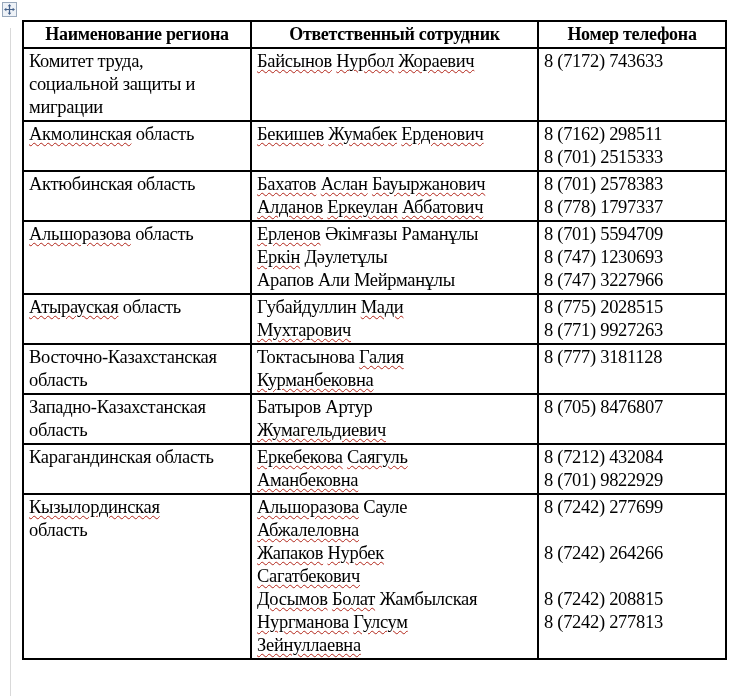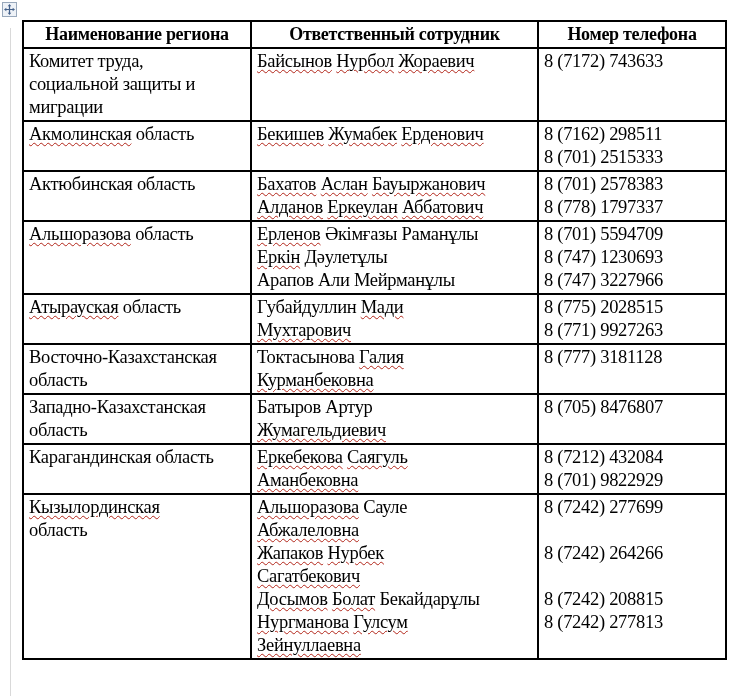--- a/index.html
+++ b/index.html
@@ -218,21 +218,21 @@
         <tr>
           <td>
             <div class="line"><span class="wavy">Кызылординская</span></div>
             <div class="line"><span>область</span></div>
           </td>
           <td>
             <div class="line"><span class="wavy">Альшоразова</span> <span>Сауле</span></div>
             <div class="line"><span class="wavy">Абжалеловна</span></div>
             <div class="line"><span class="wavy">Жапаков</span> <span class="wavy">Нурбек</span></div>
             <div class="line"><span class="wavy">Сагатбекович</span></div>
-            <div class="line"><span class="wavy">Досымов</span> <span class="wavy">Болат</span> <span>Бекайдарұлы</span></div>
+            <div class="line"><span class="wavy">Досымов</span> <span class="wavy">Болат</span> <span>Жамбылская</span></div>
             <div class="line"><span class="wavy">Нургманова</span> <span class="wavy">Гулсум</span></div>
             <div class="line"><span class="wavy">Зейнуллаевна</span></div>
           </td>
           <td>
             <div class="line"><span>8</span> <span>(7242)</span> <span>277699</span></div>
             <div class="line">&nbsp;</div>
             <div class="line"><span>8</span> <span>(7242)</span> <span>264266</span></div>
             <div class="line">&nbsp;</div>
             <div class="line"><span>8</span> <span>(7242)</span> <span>208815</span></div>
             <div class="line"><span>8</span> <span>(7242)</span> <span>277813</span></div>

